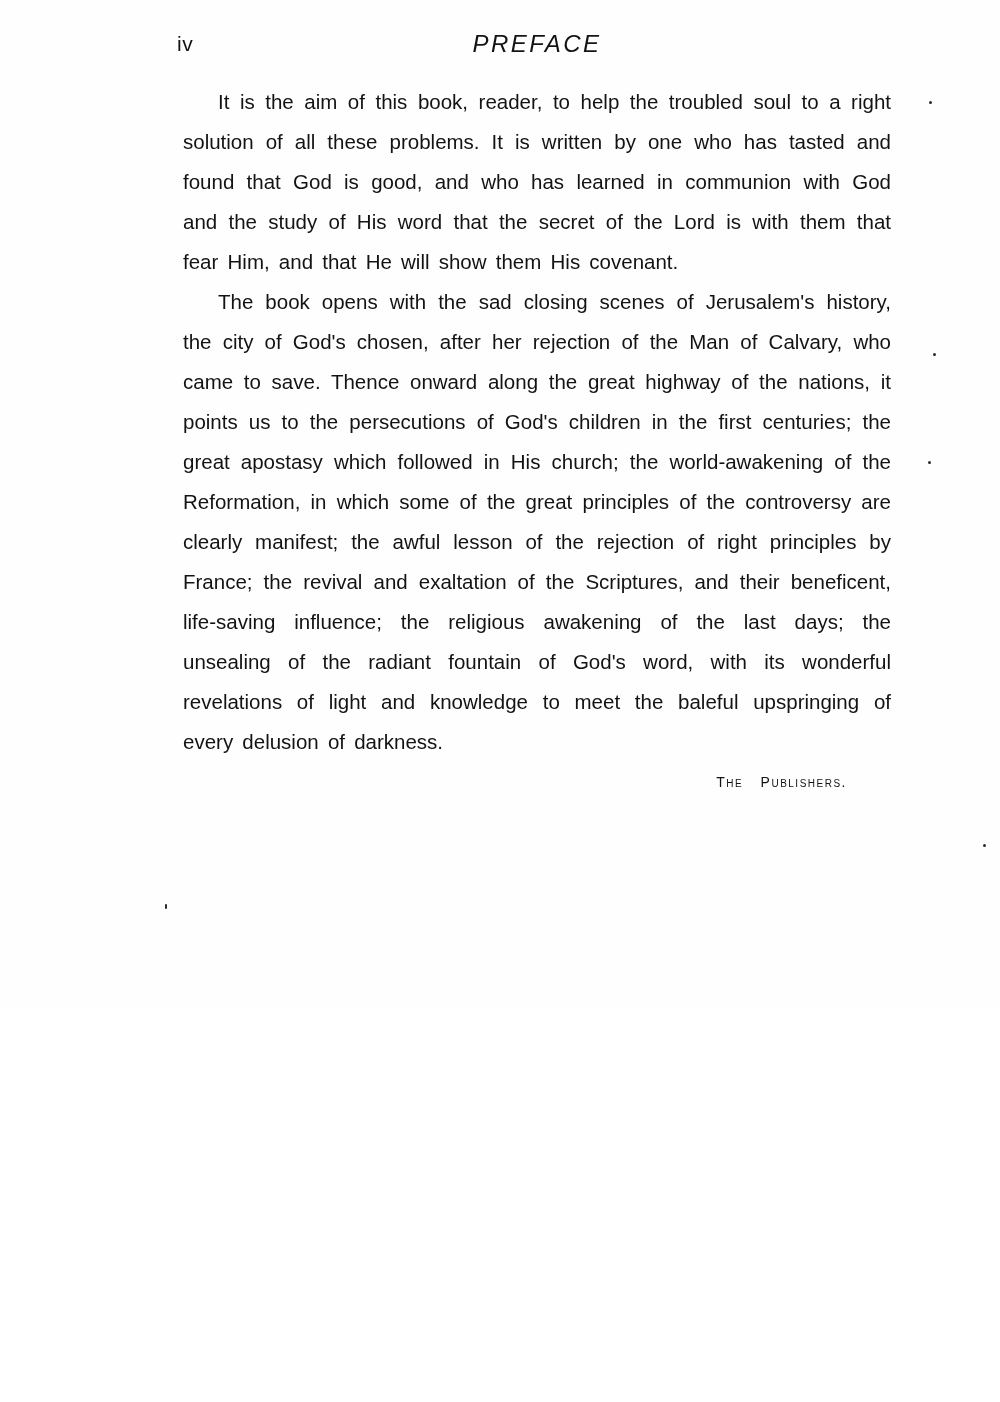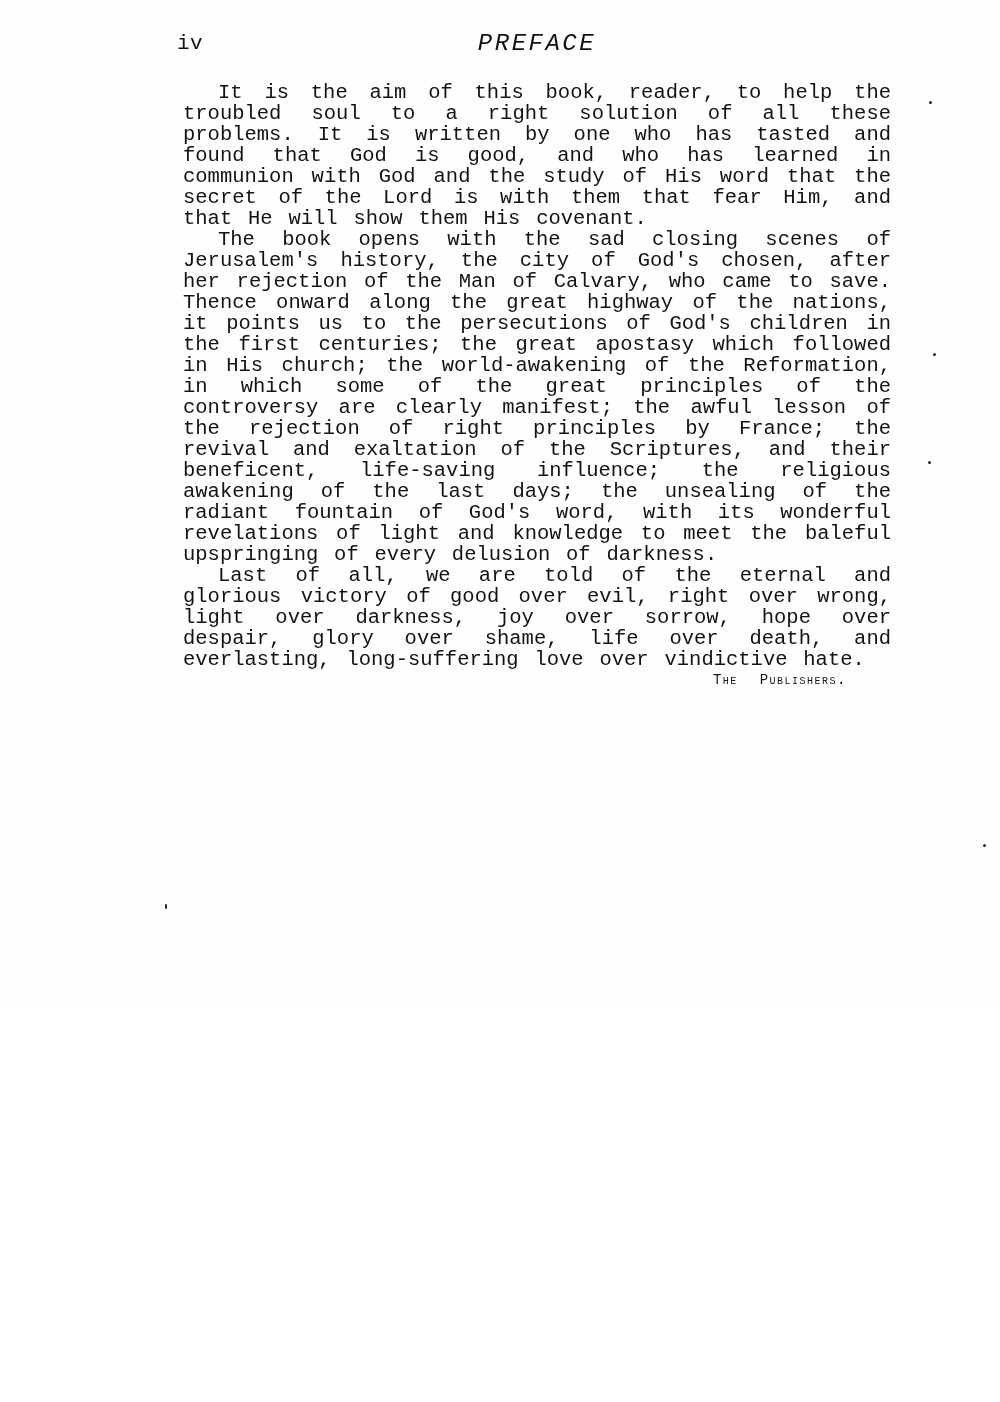--- a/index.html
+++ b/index.html
@@ -6,21 +6,21 @@
     margin: 0;
     padding: 0;
     background: #ffffff;
   }
   .page {
     position: relative;
     width: 1000px;
     height: 1008px;
     background: #fefefe;
     color: #131313;
-    font-family: Liberation Mono, monospace;
+    font-family: Liberation Sans, sans-serif;
     overflow: hidden;
   }
   .running-head {
     position: absolute;
     top: 30px;
     left: 183px;
     width: 708px;
     height: 28px;
   }
   .page-number {
@@ -39,21 +39,21 @@
     font-style: italic;
     font-size: 24px;
     letter-spacing: 2.5px;
   }
   .text-block {
     position: absolute;
     top: 82px;
     left: 183px;
     width: 708px;
     font-size: 20.5px;
-    line-height: 21px;
+    line-height: 40px;
     text-align: justify;
     word-spacing: 3.5px;
   }
   .text-block p {
     margin: 0;
     text-indent: 35px;
   }
   .signature {
     margin-top: 14px;
     text-align: right;
@@ -78,21 +78,20 @@
 <div class="page" style="background: rgb(254, 254, 254); color: rgb(19, 19, 19);">
 
   <div class="running-head">
     <span class="page-number">iv</span>
     <span class="running-title">PREFACE</span>
   </div>
 
   <div class="text-block">
     <p>It is the aim of this book, reader, to help the troubled soul to a right solution of all these problems. It is written by one who has tasted and found that God is good, and who has learned in communion with God and the study of His word that the secret of the Lord is with them that fear Him, and that He will show them His covenant.</p>
     <p>The book opens with the sad closing scenes of Jerusalem's history, the city of God's chosen, after her rejection of the Man of Calvary, who came to save. Thence onward along the great highway of the nations, it points us to the persecutions of God's children in the first centuries; the great apostasy which followed in His church; the world-awakening of the Reformation, in which some of the great principles of the controversy are clearly manifest; the awful lesson of the rejection of right principles by France; the revival and exaltation of the Scriptures, and their beneficent, life-saving influence; the religious awakening of the last days; the unsealing of the radiant fountain of God's word, with its wonderful revelations of light and knowledge to meet the baleful upspringing of every delusion of darkness.</p>
-    <p>Last of all, we are told of the eternal and glorious victory of good over evil, right over wrong, light over darkness, joy over sorrow, hope over despair, glory over shame, life over death, and everlasting, long-suffering love over vindictive hate.</p>
     <p class="signature">The Publishers.</p>
   </div>
 
   <div class="speck" style="left:929px; top:101px;"></div>
   <div class="speck" style="left:933px; top:353px;"></div>
   <div class="speck" style="left:928px; top:461px;"></div>
   <div class="speck" style="left:983px; top:844px;"></div>
   <div class="speck" style="left:165px; top:904px; width:2px; height:5px; border-radius:1px;"></div>
   <div class="speck" style="left:372px; top:1217px;"></div>
   <div class="speck" style="left:322px; top:1354px;"></div>

